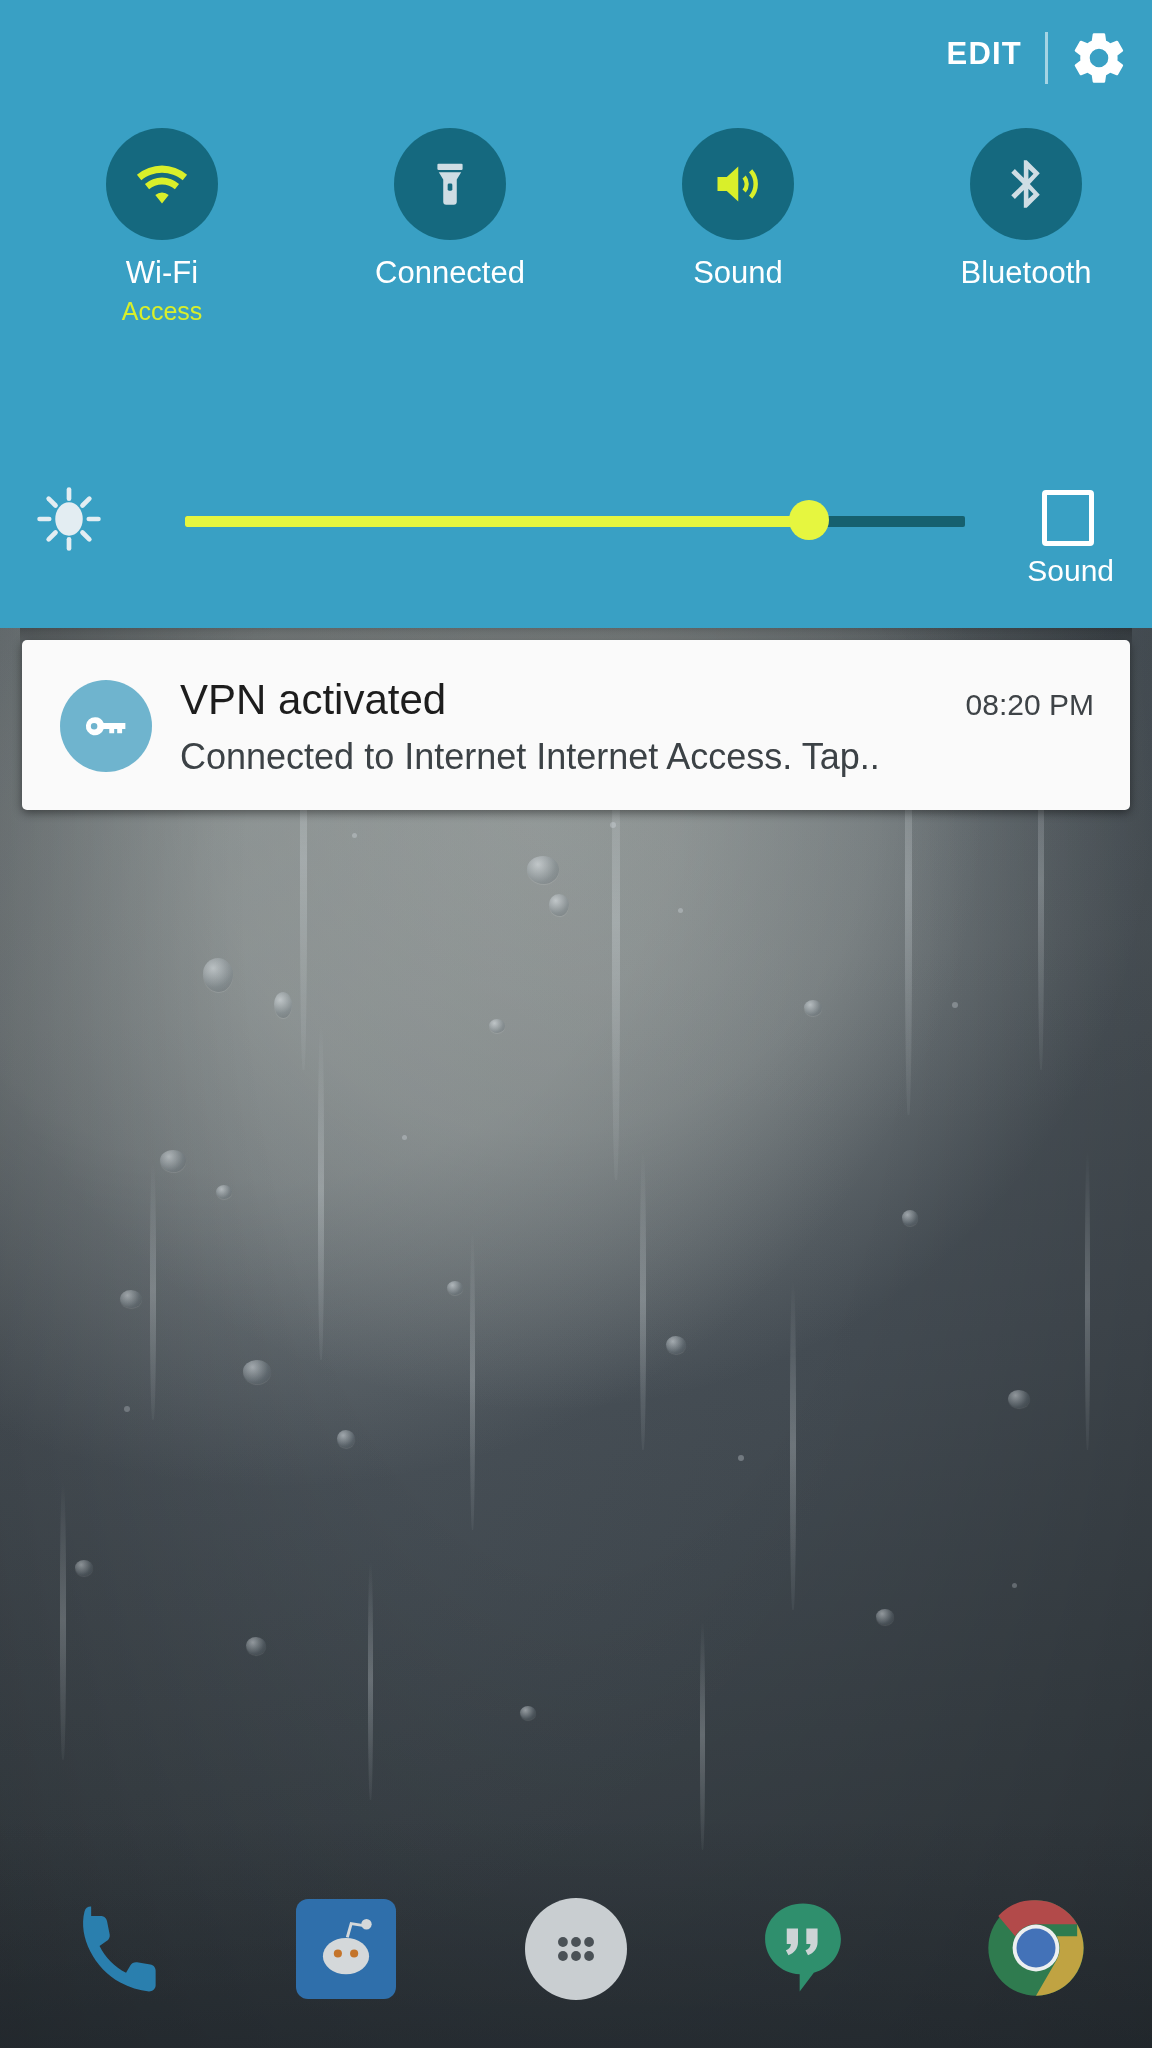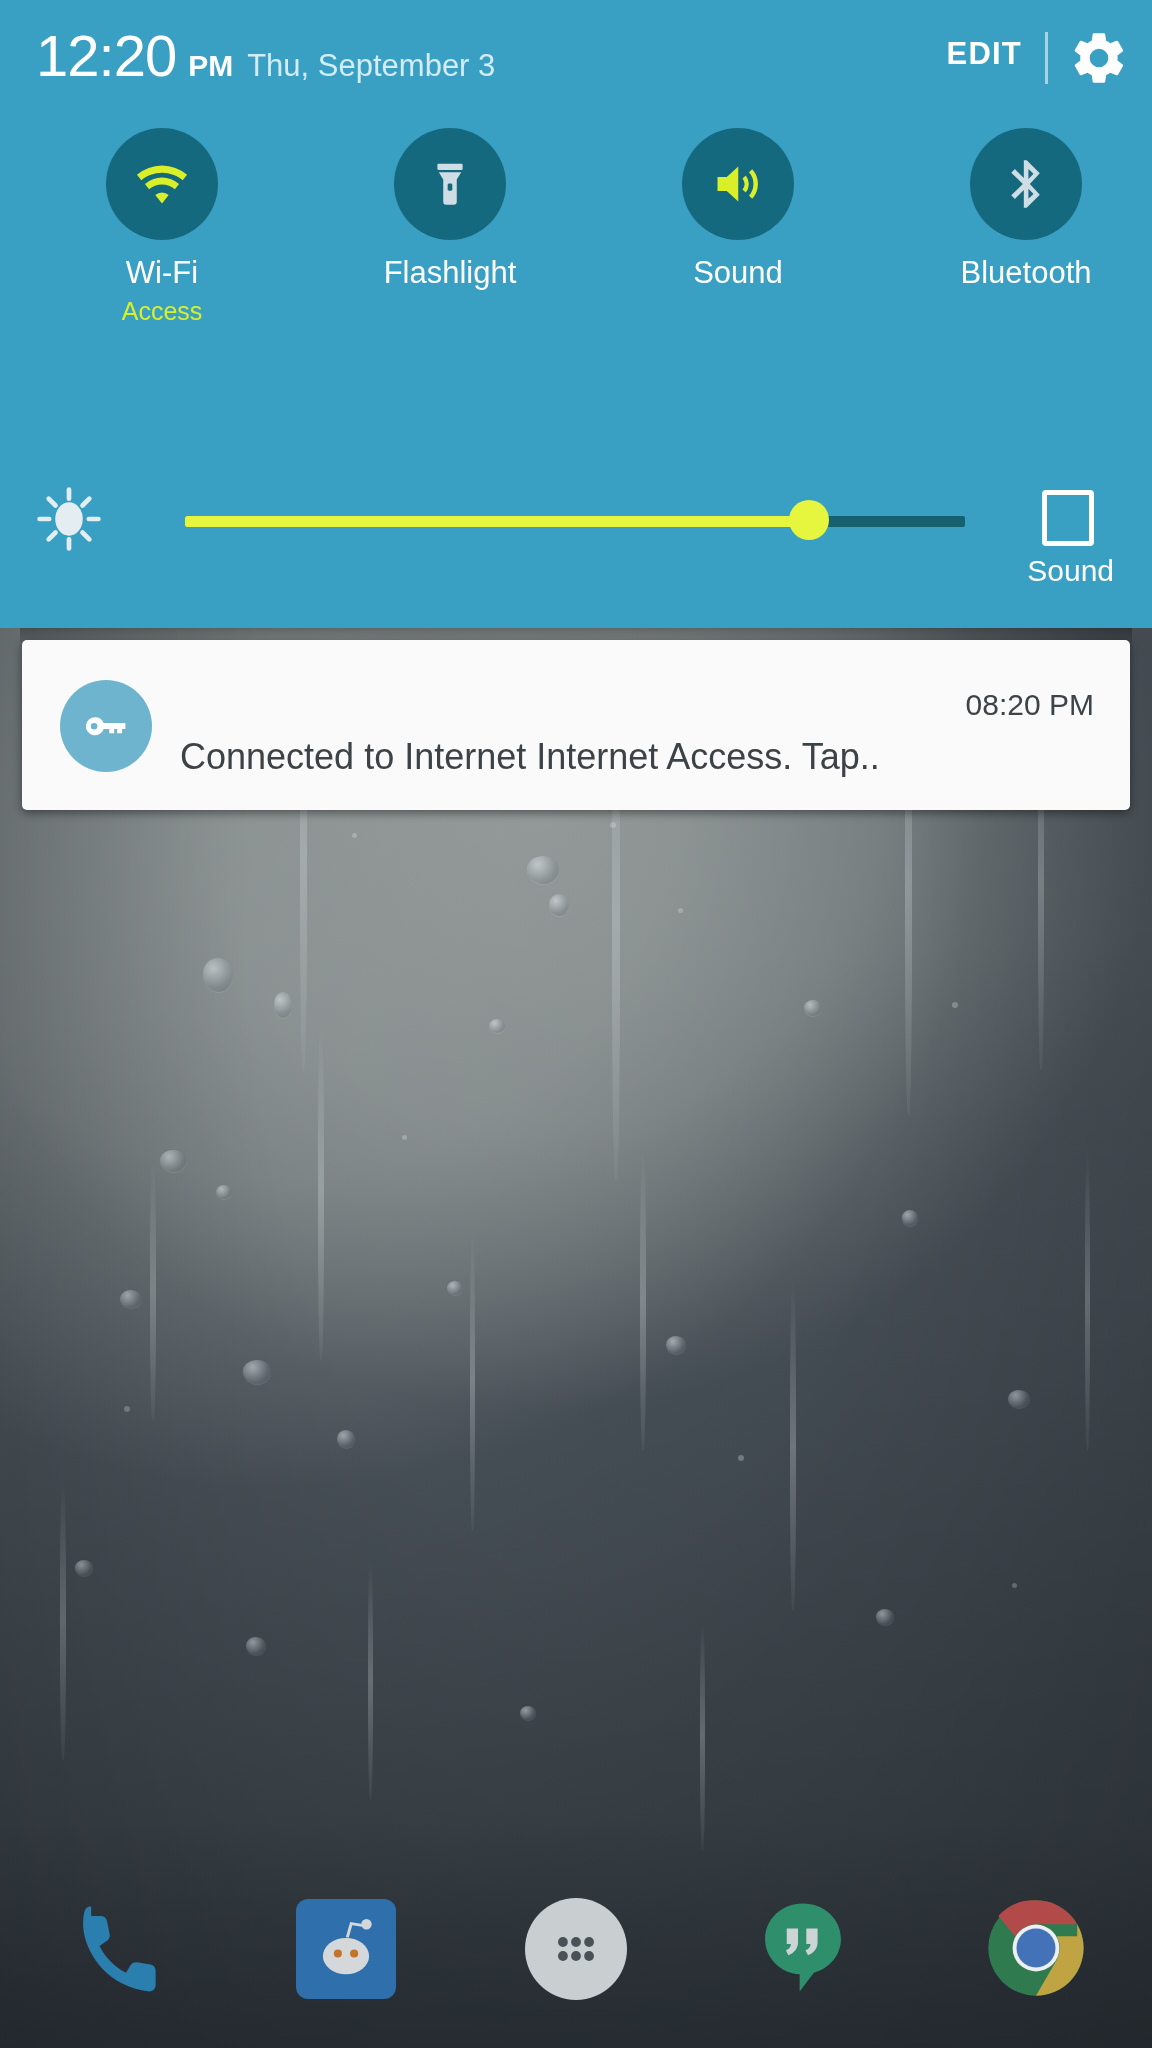--- a/index.html
+++ b/index.html
@@ -280,25 +280,20 @@
     <div class="spec" style="left:402px; top:1135px; width:5px; height:5px;"></div>
     <div class="spec" style="left:738px; top:1455px; width:6px; height:6px;"></div>
     <div class="spec" style="left:1012px;top:1583px; width:5px; height:5px;"></div>
   </div>
   <div id="wall-vignette"></div>
   <div id="dock-scrim"></div>
 
   <div id="qs-panel">
 
     <div id="qs-header">
-      <div id="clock-block">
-        <span id="clock-time">12:20</span>
-        <span id="clock-ampm">PM</span>
-        <span id="clock-date">Thu, September 3</span>
-      </div>
 
       <div id="edit-button">EDIT</div>
       <div id="header-divider"></div>
 
       <div id="settings-gear">
         <svg viewBox="0 0 24 24" width="62" height="62" aria-hidden="true">
           <path fill="#ffffff" d="M19.14 12.94a7.5 7.5 0 0 0 .05-.94 7.5 7.5 0 0 0-.05-.94l2.03-1.58a.5.5 0 0 0 .12-.62l-1.92-3.32a.5.5 0 0 0-.6-.22l-2.39.96a7.3 7.3 0 0 0-1.63-.94l-.36-2.54a.5.5 0 0 0-.5-.42h-3.84a.5.5 0 0 0-.5.42l-.36 2.54c-.59.24-1.13.56-1.63.94l-2.39-.96a.5.5 0 0 0-.6.22L2.65 8.86a.5.5 0 0 0 .12.62l2.03 1.58c-.04.31-.06.62-.06.94s.02.63.06.94l-2.03 1.58a.5.5 0 0 0-.12.62l1.92 3.32c.13.22.39.3.6.22l2.39-.96c.5.38 1.04.7 1.63.94l.36 2.54a.5.5 0 0 0 .5.42h3.84a.5.5 0 0 0 .5-.42l.36-2.54c.59-.24 1.13-.56 1.63-.94l2.39.96c.22.08.47 0 .6-.22l1.92-3.32a.5.5 0 0 0-.12-.62l-2.03-1.58zM12 15.6A3.6 3.6 0 1 1 12 8.4a3.6 3.6 0 0 1 0 7.2z"></path>
         </svg>
       </div>
     </div>
@@ -317,21 +312,21 @@
 
 
       <div class="toggle-cell">
         <div class="toggle-circle">
           <svg viewBox="0 0 24 24" width="56" height="56" aria-hidden="true">
             <rect x="6.6" y="3.3" width="10.8" height="2.7" rx="0.5" fill="#cfdde4"></rect>
             <path fill="#cfdde4" d="M7.2 7h9.6l-1.9 3.1v9.5a1.3 1.3 0 0 1-1.3 1.3h-3.2a1.3 1.3 0 0 1-1.3-1.3v-9.5L7.2 7z"></path>
             <rect x="11" y="11.8" width="2" height="3.1" rx="0.6" fill="#15697f"></rect>
           </svg>
         </div>
-        <div class="toggle-label">Flashlight</div>
+        <div class="toggle-label">Connected</div>
         <div class="toggle-sub"></div>
       </div>
 
       <div class="toggle-cell">
         <div class="toggle-circle">
           <svg viewBox="0 0 24 24" width="60" height="60" aria-hidden="true">
             <path fill="#d9ef2a" d="M3.8 9.2v5.6h3.7l4.6 4.2V5L7.5 9.2H3.8z"></path>
             <path fill="#d9ef2a" d="M15.1 8.6l-1.3 1.2a3.6 3.6 0 0 1 0 4.4l1.3 1.2a5.3 5.3 0 0 0 0-6.8z"></path>
             <path fill="#d9ef2a" d="M17.7 6.1l-1.3 1.2a7.1 7.1 0 0 1 0 9.4l1.3 1.2a8.8 8.8 0 0 0 0-11.8z"></path>
           </svg>
@@ -379,20 +374,21 @@
     </div>
   </div>
 
   <div id="notification-shadow"></div>
   <div id="notification-card">
     <div id="notif-icon">
       <svg viewBox="0 0 24 24" width="56" height="56" aria-hidden="true">
         <path fill="#ffffff" d="M7.3 8.2a3.9 3.9 0 1 0 3.7 5.1h2.4v1.8h2.1v-1.8h1.3v1.8h2.1v-1.8h1.4v-2.6h-9.3a3.9 3.9 0 0 0-3.7-2.5zm-.4 2.5a1.4 1.4 0 1 1 0 2.8 1.4 1.4 0 0 1 0-2.8z"></path>
       </svg>
     </div>
+    <div id="notif-title">VPN activated</div>
     <div id="notif-time">08:20 PM</div>
     <div id="notif-body">Connected to Internet Internet Access. Tap..</div>
   </div>
 
   <div id="dock">
 
     <div class="dock-cell">
       <div class="dock-icon">
         <svg viewBox="0 0 24 24" width="106" height="106" aria-hidden="true">
           <path fill="#2a7fae" d="M6.6 2.4a1.5 1.5 0 0 0-1.5 1.1C3.6 9.3 7.4 16.4 13.2 19.6c2 1.1 4.3 1.8 6.5 2 .8 0 1.5-.6 1.5-1.4v-3.3c0-.7-.5-1.3-1.2-1.4l-3-.5c-.6-.1-1.2.2-1.5.7l-1 1.7c-2.6-1.4-4.7-3.5-6-6.1l1.6-1.1c.5-.3.8-.9.7-1.5l-.6-3c-.1-.7-.7-1.2-1.4-1.2H6.6z"></path>

